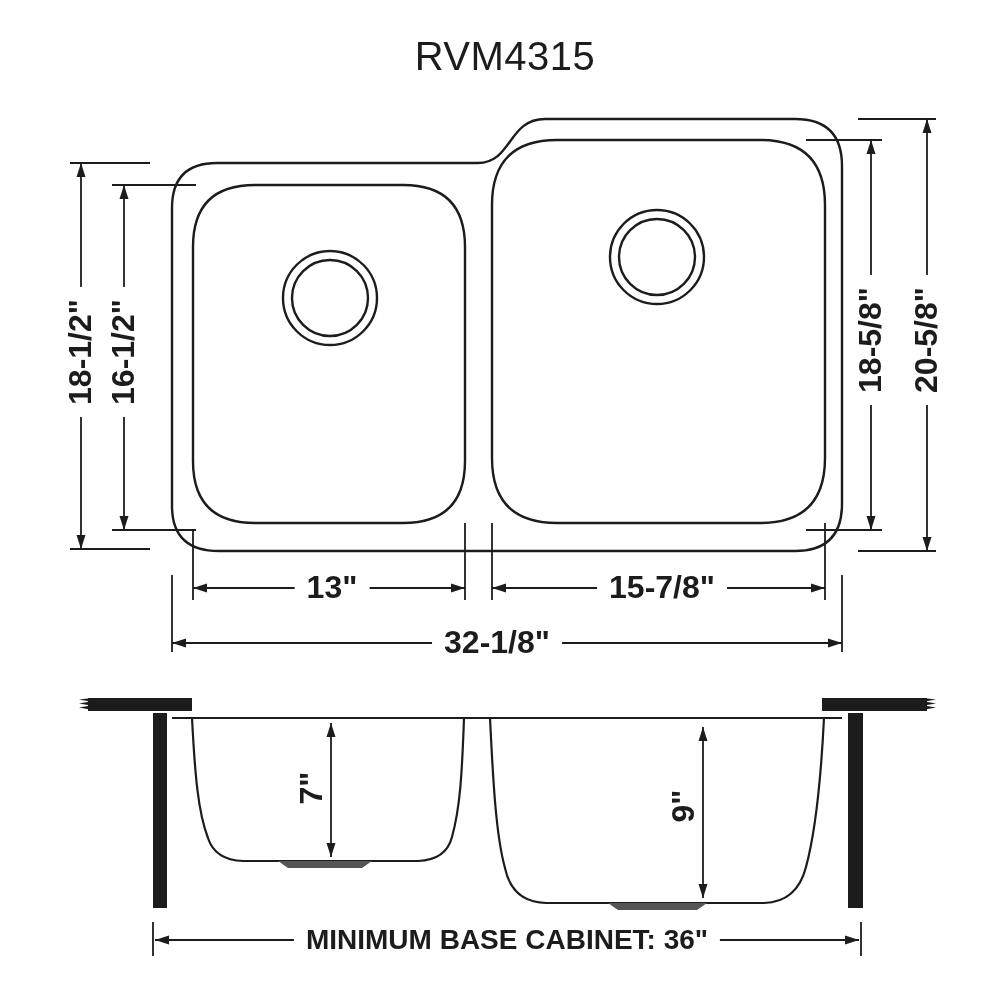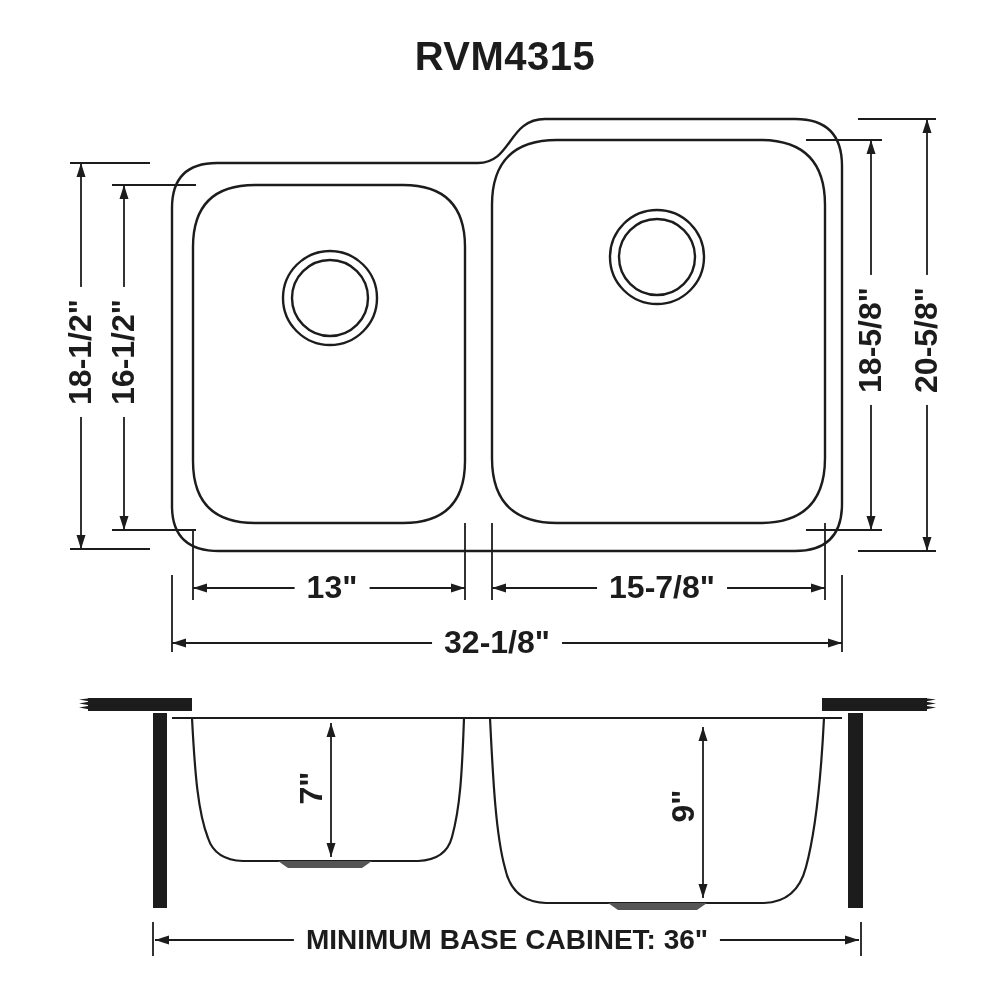--- a/index.html
+++ b/index.html
@@ -3,21 +3,21 @@
 <meta charset="utf-8">
 <style>
   html,body{margin:0;padding:0;background:#fff;}
   #stage{
     position:relative;width:1000px;height:1000px;background:#ffffff;
     font-family:"Liberation Sans", sans-serif;color:#1c1c1c;overflow:hidden;
   }
   #stage svg{position:absolute;left:0;top:0;}
   .title{
     position:absolute;transform:translate(-50%,-50%);
-    font-size:40px;font-weight:bold;letter-spacing:.5px;white-space:nowrap;
+    font-size:40px;font-weight:normal;letter-spacing:.5px;white-space:nowrap;
   }
   .hlabel{
     position:absolute;transform:translate(-50%,-50%);
     font-size:32px;font-weight:bold;white-space:nowrap;
     background:#ffffff;padding:0 12px;line-height:1.05;
   }
   .vlabel{
     position:absolute;transform:translate(-50%,-50%) rotate(-90deg);
     font-size:32px;font-weight:bold;white-space:nowrap;
     background:#ffffff;padding:0 12px;line-height:1.05;

